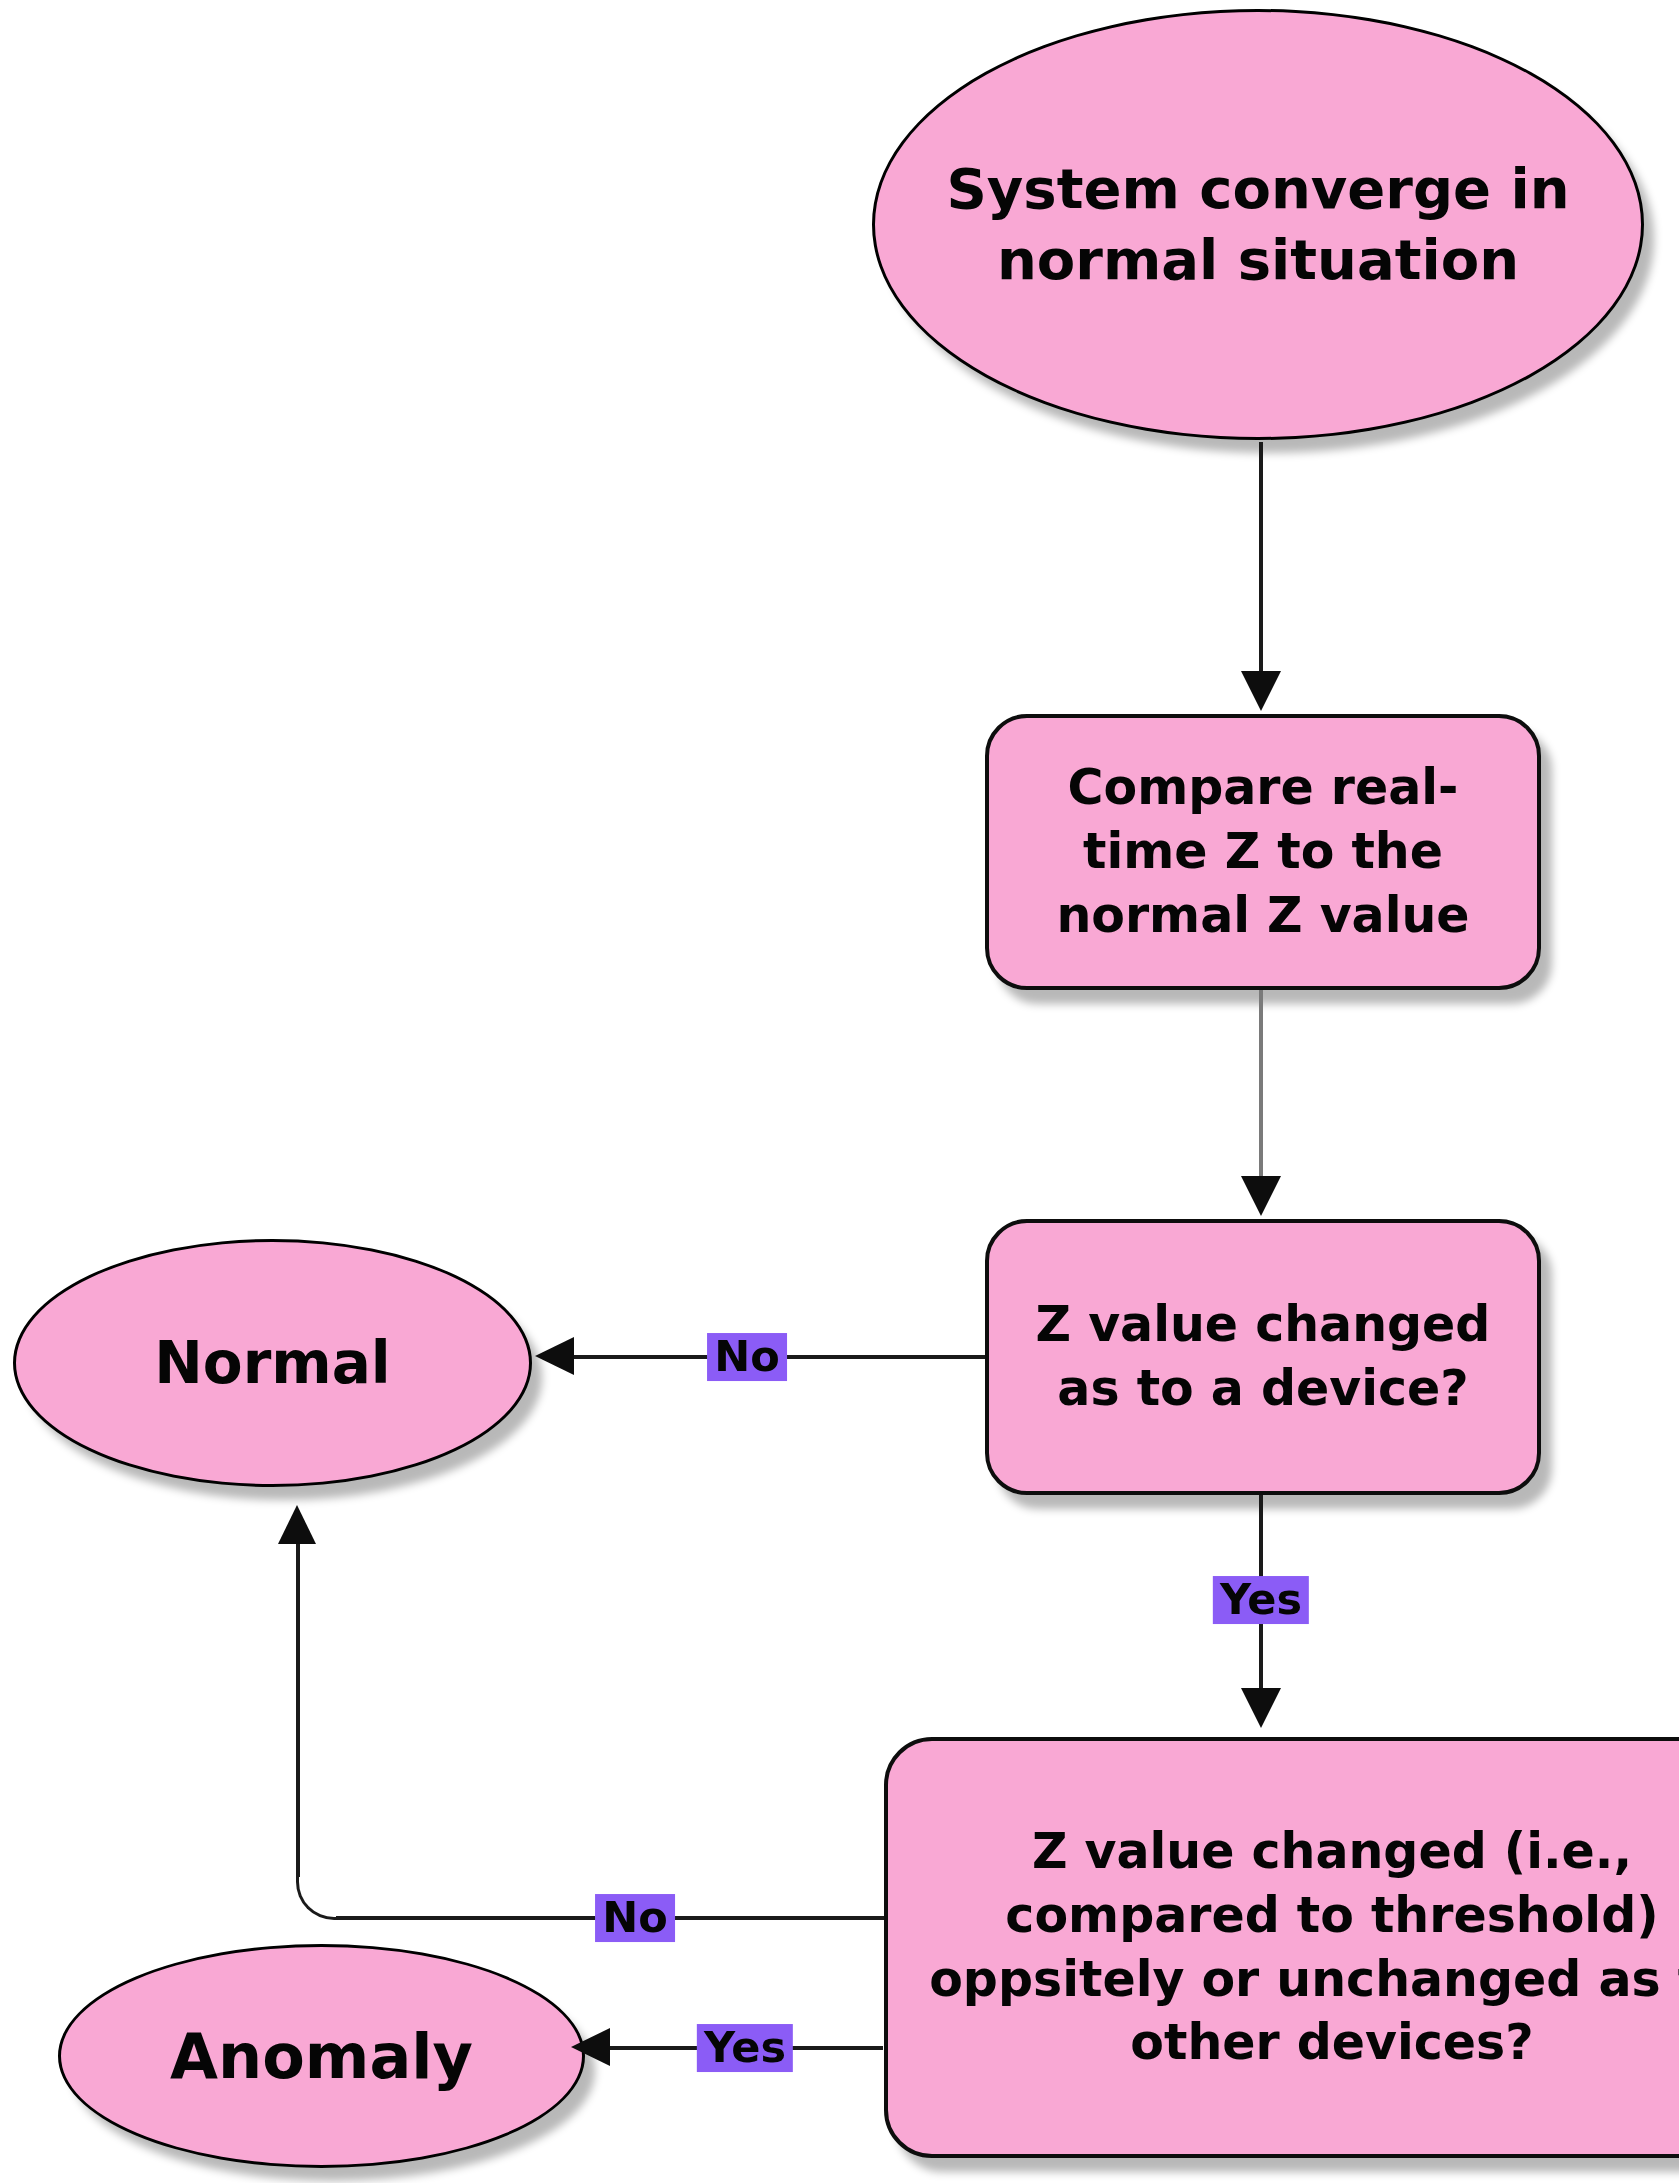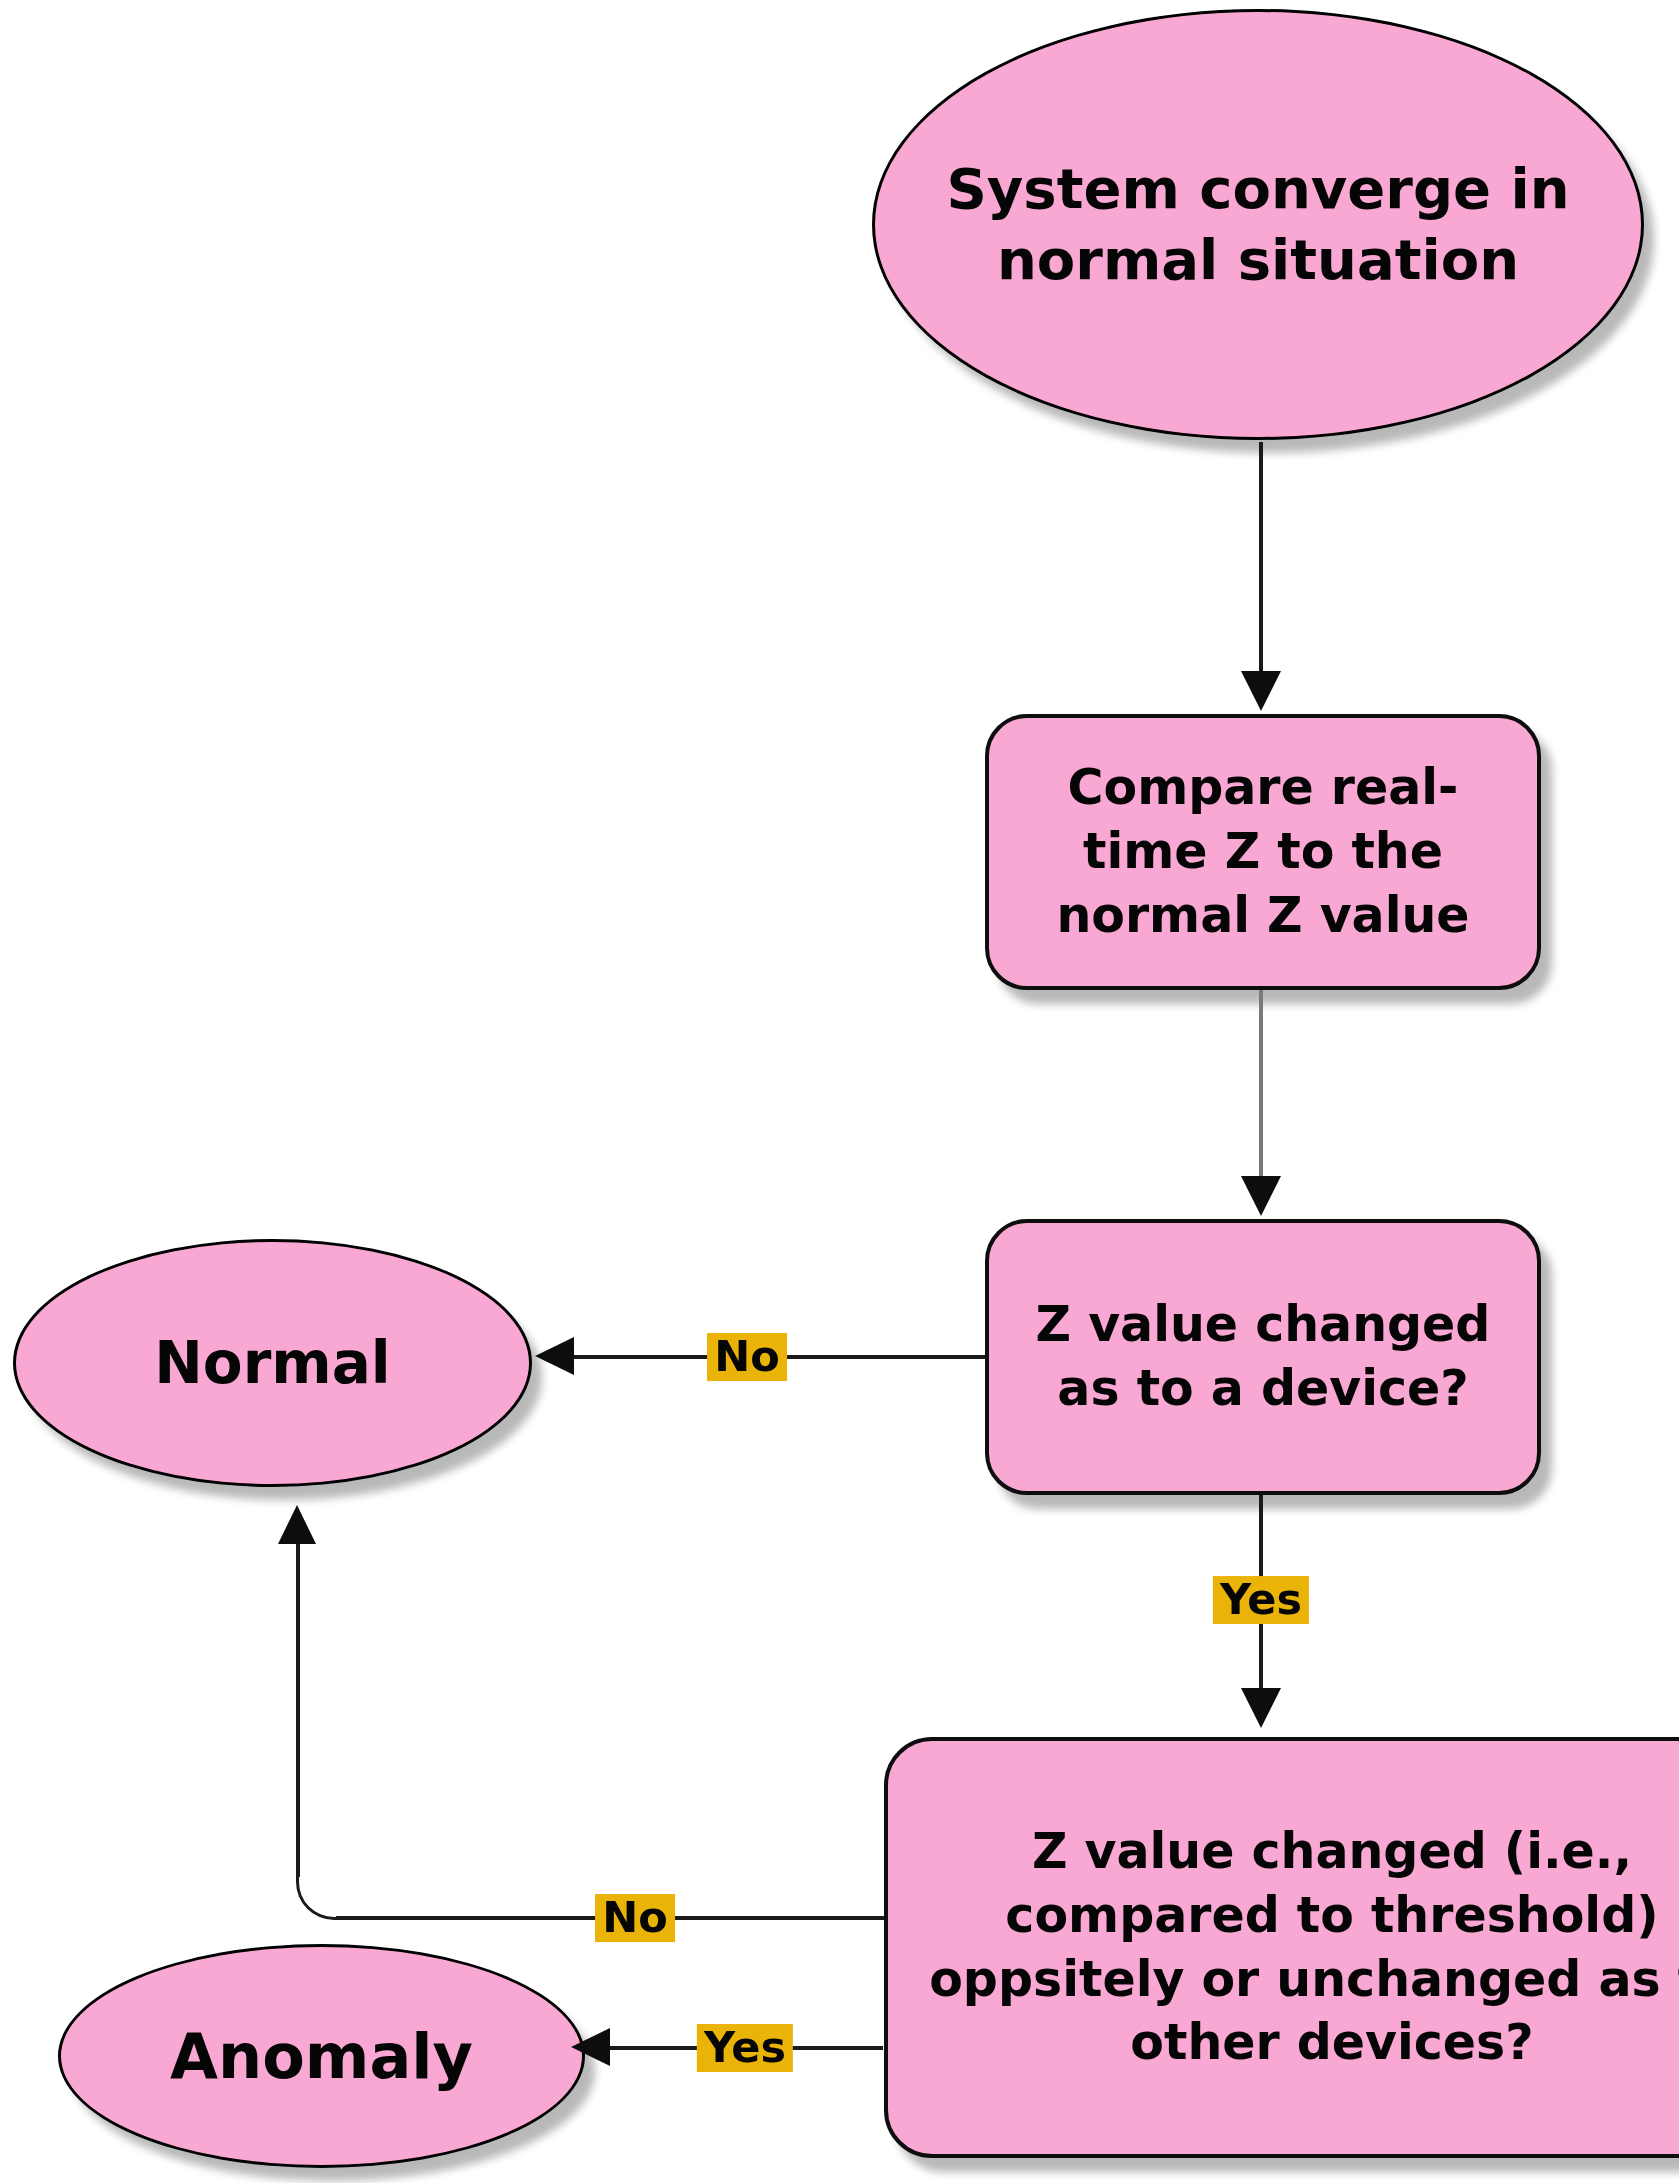--- a/index.html
+++ b/index.html
@@ -58,21 +58,21 @@
     position: absolute;
     box-sizing: border-box;
     border-left: 3.6px solid #1a1a1a;
     border-bottom: 3.6px solid #1a1a1a;
     border-bottom-left-radius: 38px;
     background: transparent;
   }
   .edge-label {
     position: absolute;
     transform: translate(-50%, -50%);
-    background: #eab308;
+    background: #8b5cf6;
     padding: 1.4px 7.2px;
     font-weight: bold;
     font-size: 43px;
     line-height: 1.05;
     color: #050505;
     white-space: nowrap;
   }
   
   #node-start   { left: 872px; top: 8.7px;   width: 772px; height: 431px; font-size: 56px; line-height: 1.28; padding: 0 51px; }
   #edge1-line   { left: 1259px; top: 442px;  height: 231px; }

